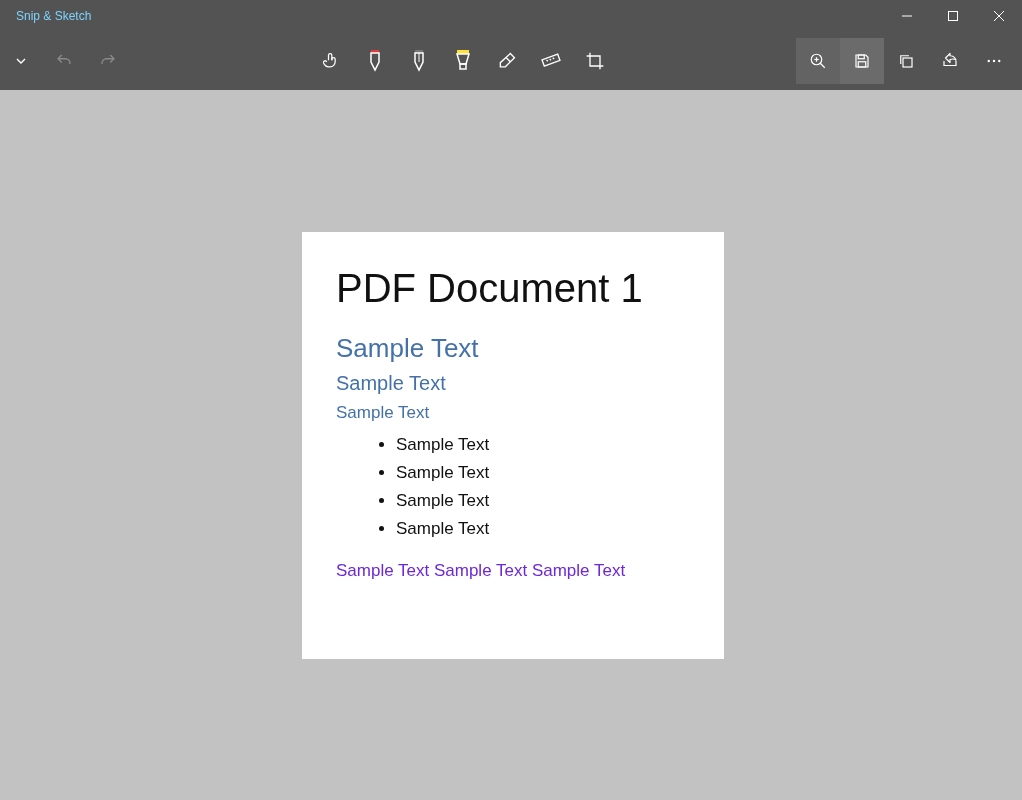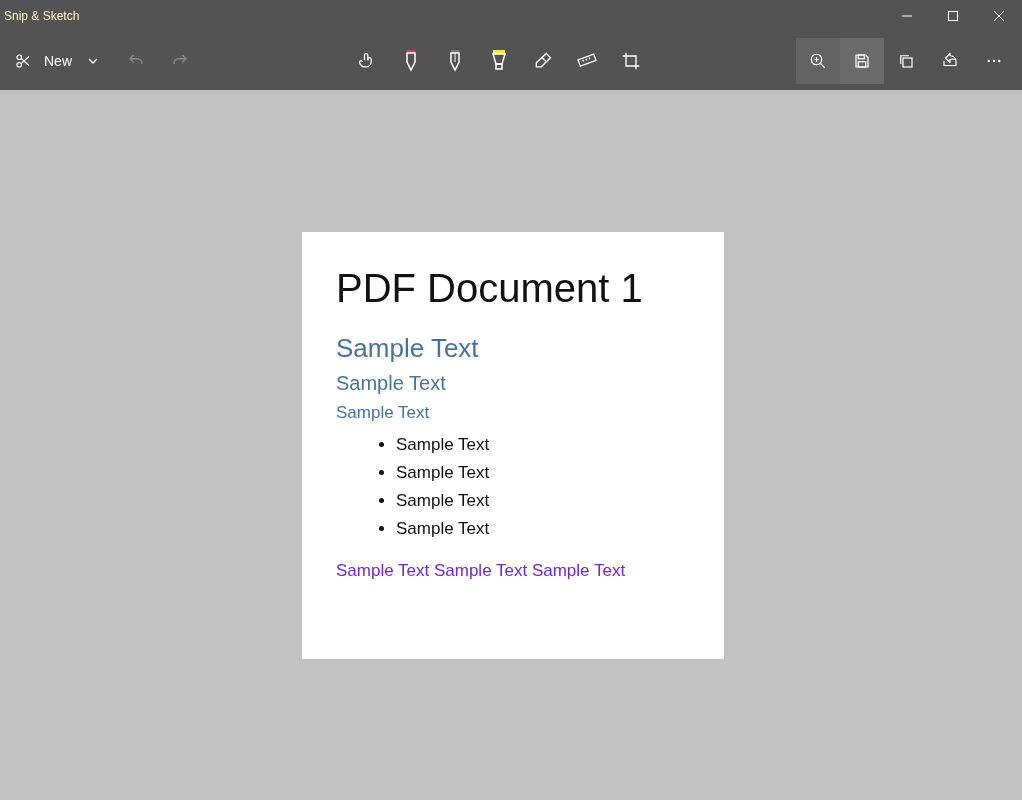--- a/index.html
+++ b/index.html
@@ -1,23 +1,23 @@
 <!DOCTYPE html>
 <html><head>
 <meta charset="utf-8">
 <style>
   * { box-sizing: border-box; margin: 0; padding: 0; }
   html, body { width: 1022px; height: 800px; overflow: hidden; font-family: "Segoe UI", Arial, sans-serif; background: #c2c2c2; }
   .titlebar {
     height: 32px;
     background: #535353;
-    color: #fef9c3;
-    display: flex;
-    align-items: center;
-    padding-left: 4px;
+    color: #7dd3fc;
+    display: flex;
+    align-items: center;
+    padding-left: 16px;
     font-size: 12px;
   }
   .titlebar-title { flex: 1; }
   .titlebar-btns { display: flex; height: 100%; }
   .titlebar-btn {
     width: 46px;
     height: 100%;
     display: flex;
     align-items: center;
     justify-content: center;
@@ -127,31 +127,20 @@
       <svg width="10" height="10" viewBox="0 0 10 10">
           <line x1="0" y1="0" x2="10" y2="10" stroke="#fff" stroke-width="1"></line>
           <line x1="10" y1="0" x2="0" y2="10" stroke="#fff" stroke-width="1"></line>
         </svg>
     </div>
   </div>
 </div>
 
 <div class="toolbar">
 
-  <div class="new-btn">
-    <span>
-      <svg width="18" height="18" viewBox="0 0 24 24" fill="none" stroke="#fff" stroke-width="1.6">
-        <circle cx="7" cy="17" r="3"></circle>
-        <circle cx="7" cy="7" r="3"></circle>
-        <line x1="9.5" y1="8.5" x2="20" y2="18"></line>
-        <line x1="9.5" y1="15.5" x2="20" y2="6"></line>
-      </svg>
-    </span>
-    <span class="new-label">New</span>
-  </div>
 
   <div class="tbtn" style="min-width:30px;">
     <span>
       <svg width="12" height="12" viewBox="0 0 12 12">
           <polyline points="2,4 6,8 10,4" fill="none" stroke="#fff" stroke-width="1.4"></polyline>
         </svg>
     </span>
   </div>
 
   <div class="spacer-sm"></div>

